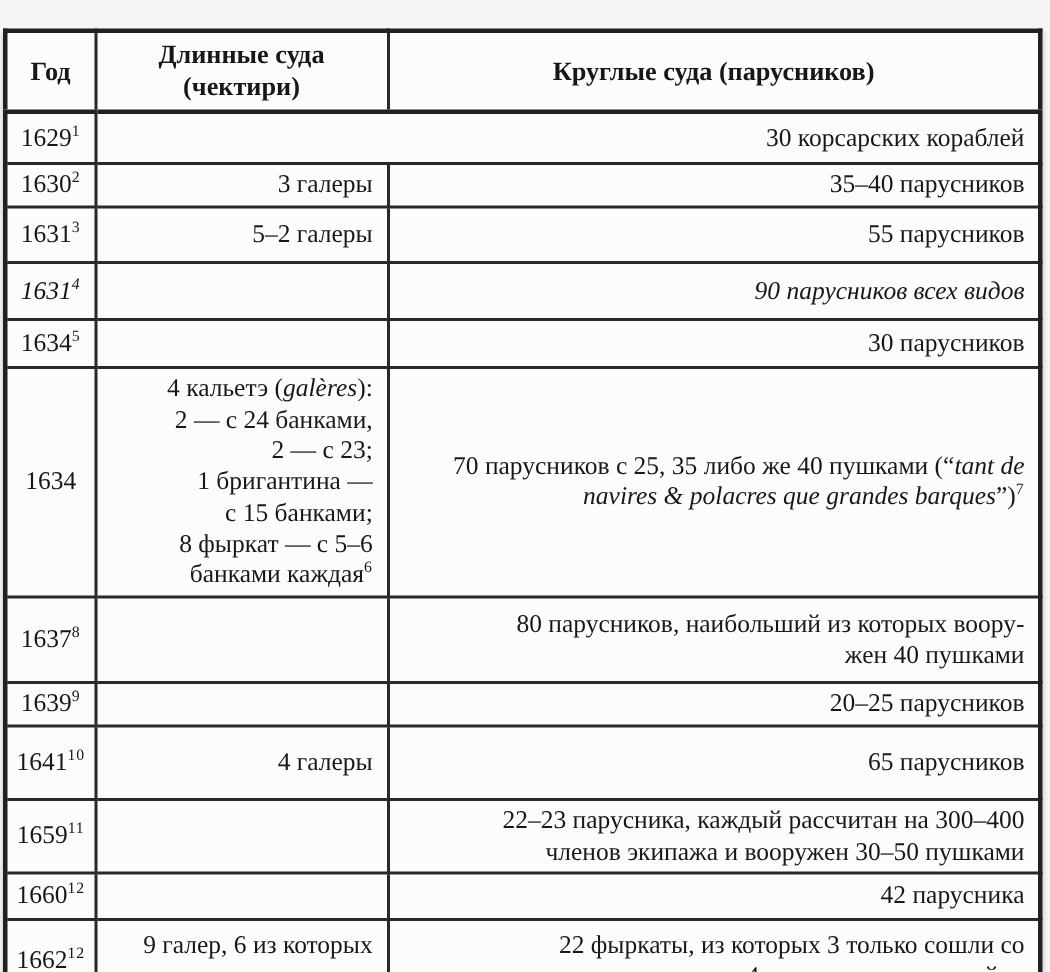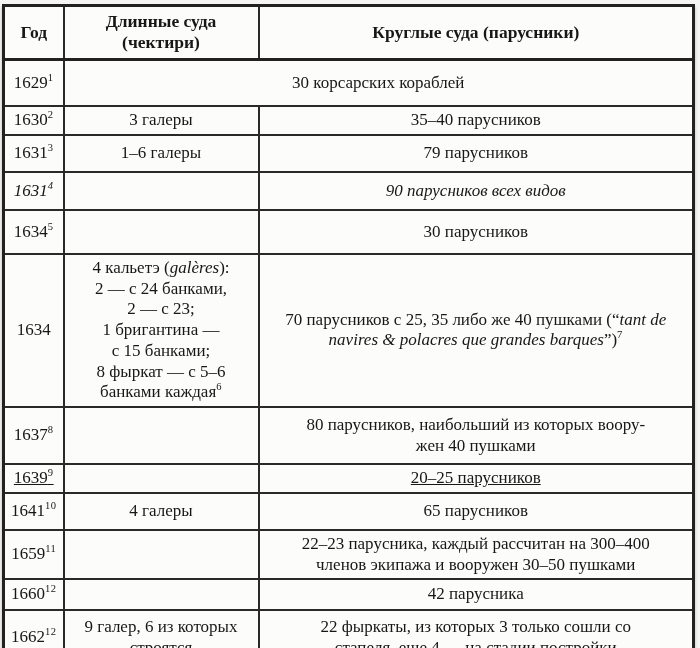--- a/index.html
+++ b/index.html
@@ -6,21 +6,21 @@
     margin: 0;
     padding: 0;
     background: #f5f5f3;
     font-family: "Liberation Serif", "DejaVu Serif", serif;
     color: #171717;
   }
   .page {
     width: 700px;
     height: 648px;
     box-sizing: border-box;
-    padding: 4px 3px 0 2px;
+    padding: 19px 3px 0 2px;
     overflow: hidden;
   }
   table.ships {
     width: 693px;
     border-collapse: collapse;
     table-layout: fixed;
     background: #fcfcfb;
     border: 3px solid #222120;
     box-shadow: 0 3px 3px rgba(120,120,120,0.45);
   }
@@ -42,21 +42,21 @@
     padding: 4px 4px;
     border-bottom: 3px solid #222120;
     font-size: 17.5px;
   }
   td.year {
     text-align: center;
     white-space: nowrap;
     padding: 3px 2px;
   }
   td.body-cell {
-    text-align: center;
+    text-align: right;
     white-space: pre-line;
     border-radius: 17px;
   }
   sup {
     font-size: 62%;
     line-height: 0;
     vertical-align: super;
     letter-spacing: 0.5px;
   }
   i { font-style: italic; }
@@ -69,44 +69,44 @@
     <colgroup>
       <col class="c-year">
       <col class="c-long">
       <col class="c-round">
     </colgroup>
     <thead>
       <tr>
         <th>Год</th>
         <th>Длинные суда
 (чектири)</th>
-        <th>Круглые суда (парусники)</th>
+        <th>Круглые суда (парусников)</th>
       </tr>
     </thead>
     <tbody>
-        <tr style="height: 47px; font-family: Liberation Serif, serif;">
+        <tr style="height: 35px; font-family: Liberation Serif, serif;">
           <td class="year">1629<sup>1</sup></td>
           <td class="body-cell" colspan="2">30 корсарских кораблей</td>
         </tr>
         <tr style="height: 22px;">
           <td class="year">1630<sup>2</sup></td>
           <td class="body-cell">3 галеры</td>
           <td class="body-cell">35–40 парусников</td>
         </tr>
         <tr style="height: 37px;">
           <td class="year">1631<sup>3</sup></td>
-          <td class="body-cell">1–6 галеры</td>
-          <td class="body-cell">79 парусников</td>
+          <td class="body-cell">5–2 галеры</td>
+          <td class="body-cell">55 парусников</td>
         </tr>
         <tr style="height: 38px; font-style: italic;">
           <td class="year">1631<sup>4</sup></td>
           <td class="body-cell"></td>
           <td class="body-cell">90 парусников всех видов</td>
         </tr>
-        <tr style="height: 44px;">
+        <tr style="height: 32px;">
           <td class="year">1634<sup>5</sup></td>
           <td class="body-cell"></td>
           <td class="body-cell">30 парусников</td>
         </tr>
         <tr style="height: 146px;">
           <td class="year">1634</td>
           <td class="body-cell">4 кальетэ (<i>galères</i>):
 2 — с 24 банками,
 2 — с 23;
 1 бригантина —
@@ -114,26 +114,26 @@
 8 фыркат — с 5–6
 банками каждая<sup>6</sup></td>
           <td class="body-cell">70 парусников с 25, 35 либо же 40 пушками (“<i>tant de navires &amp; polacres que grandes barques</i>”)<sup>7</sup></td>
         </tr>
         <tr style="height: 57px;">
           <td class="year">1637<sup>8</sup></td>
           <td class="body-cell"></td>
           <td class="body-cell">80 парусников, наибольший из которых воору-
 жен 40 пушками</td>
         </tr>
-        <tr style="height: 27px; text-decoration: underline;">
+        <tr style="height: 27px;">
           <td class="year">1639<sup>9</sup></td>
           <td class="body-cell"></td>
           <td class="body-cell">20–25 парусников</td>
         </tr>
-        <tr style="height: 37px; font-family: Liberation Serif, serif;">
+        <tr style="height: 49px; font-family: Liberation Serif, serif;">
           <td class="year">1641<sup>10</sup></td>
           <td class="body-cell">4 галеры</td>
           <td class="body-cell">65 парусников</td>
         </tr>
         <tr style="height: 46px;">
           <td class="year">1659<sup>11</sup></td>
           <td class="body-cell"></td>
           <td class="body-cell">22–23 парусника, каждый рассчитан на 300–400
 членов экипажа и вооружен 30–50 пушками</td>
         </tr>

